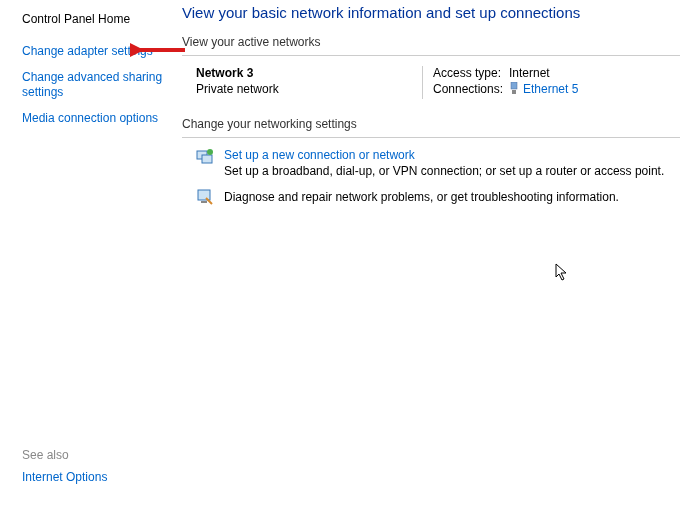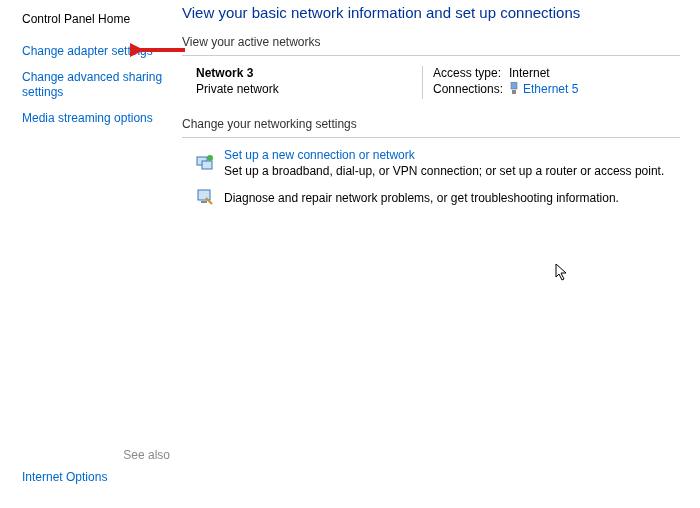--- a/index.html
+++ b/index.html
@@ -29,21 +29,20 @@
       color: #0066cc;
       cursor: pointer;
       margin-bottom: 10px;
       line-height: 1.3;
       font-size: 12px;
     }
     .see-also-header {
       color: #888;
       margin-bottom: 8px;
       font-size: 12px;
-      text-align: right;
     }
     .main {
       flex: 1;
       padding: 4px 20px 0 0;
     }
     .page-title {
       color: #003399;
       font-size: 15px;
       font-weight: 400;
       margin-bottom: 14px;
@@ -75,21 +74,21 @@
     }
     .kv { display: flex; margin-bottom: 2px; }
     .kv-label { width: 76px; }
     .kv-val-link {
       color: #0066cc;
       cursor: pointer;
     }
     .settings-block { margin-top: 4px; }
     .setting-item {
       display: flex;
-      align-items: center;
+      align-items: flex-start;
       padding-left: 14px;
       margin-top: 10px;
       margin-bottom: 6px;
     }
     .setting-icon {
       width: 18px;
       height: 18px;
       margin-right: 10px;
       flex-shrink: 0;
     }
@@ -120,21 +119,21 @@
   </style>
 </head>
 <body>
 
 <div class="layout">
   <div class="sidebar">
     <div class="sidebar-top">
       <div class="sidebar-home">Control Panel Home</div>
       <div class="sidebar-link">Change adapter settings</div>
       <div class="sidebar-link">Change advanced sharing settings</div>
-      <div class="sidebar-link">Media streaming options</div>
+      <div class="sidebar-link">Media connection options</div>
     </div>
     <div class="sidebar-bottom">
       <div class="see-also-header">See also</div>
       <div class="sidebar-link">Internet Options</div>
     </div>
   </div>
 
   <div class="main">
     <div class="page-title">View your basic network information and set up connections</div>
 

